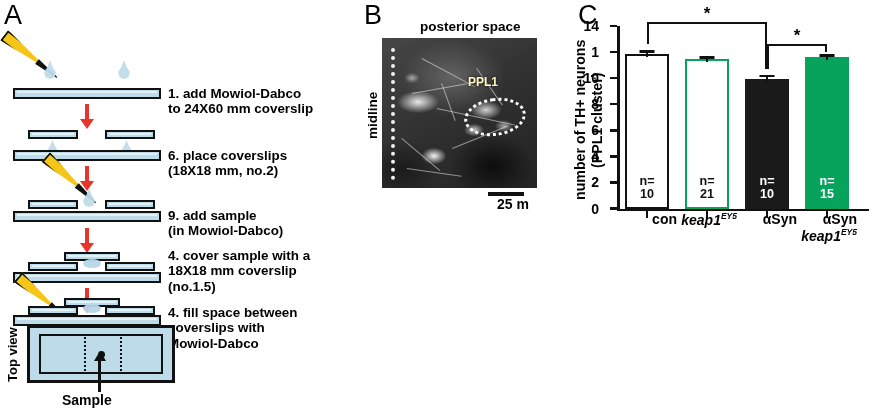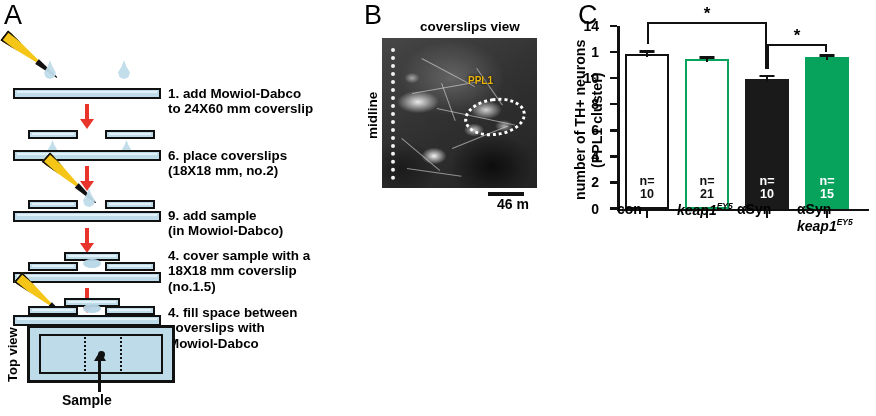--- a/index.html
+++ b/index.html
@@ -83,21 +83,21 @@
        radial-gradient(ellipse 70px 50px at 70px 40px, rgba(150,150,150,.45), rgba(0,0,0,0) 75%),
        radial-gradient(ellipse 60px 46px at 110px 128px, rgba(0,0,0,.55), rgba(0,0,0,0) 70%),
        radial-gradient(ellipse 50px 40px at 20px 130px, rgba(0,0,0,.35), rgba(0,0,0,0) 72%),
        linear-gradient(150deg,#4b4b4b 0%,#3c3c3c 35%,#333 60%,#2a2a2a 100%);
      filter:contrast(1.08);}
   #micro .fib{position:absolute;background:rgba(235,235,235,.55);height:1px;transform-origin:0 0;}
   #micro .midline{position:absolute;left:9px;top:10px;bottom:8px;width:0;
      border-left:4px dotted #f2f2f2;}
   #micro .ppl1-circle{position:absolute;left:82px;top:60px;width:62px;height:38px;
      border:3px dotted #fff;border-radius:50%;box-sizing:border-box;transform:rotate(-8deg);}
-  #micro .ppl1-text{position:absolute;left:86px;top:37px;color:#eab308;font-size:10px;font-weight:bold;
+  #micro .ppl1-text{position:absolute;left:86px;top:37px;color:#fef9c3;font-size:12px;font-weight:bold;
      text-shadow:0 0 3px #000;}
   .midline-label{position:absolute;left:364px;top:70px;width:16px;height:90px;font-size:13.5px;
      font-weight:bold;writing-mode:vertical-rl;transform:rotate(180deg);
      display:flex;align-items:center;justify-content:center;}
   #scalebar{position:absolute;left:488px;top:192px;width:36px;height:4px;background:#111;}
   #scaletext{position:absolute;left:478px;top:196px;width:70px;font-size:14px;font-weight:bold;
      text-align:center;}
   #plot{position:absolute;left:617px;top:26px;width:240px;height:185px;}
   #plot .axis-y{position:absolute;left:0;top:0;bottom:0;width:2.5px;background:#111;}
   #plot .axis-x{position:absolute;left:0;right:-12px;bottom:0;height:2.5px;background:#111;}
@@ -117,21 +117,21 @@
   .bar .nlab.light{color:#fff;}
 
   .ebar{position:absolute;width:2.5px;background:#111;}
   .ebar .cap{position:absolute;left:50%;transform:translateX(-50%);width:15px;height:2.5px;
      background:#111;top:0;}
 
   .ylabel-c{position:absolute;left:578px;top:30px;width:22px;height:180px;
      font-size:14.2px;font-weight:bold;writing-mode:vertical-rl;transform:rotate(180deg);
      display:flex;align-items:center;justify-content:center;text-align:center;line-height:1.18;}
 
-  .xcat{position:absolute;top:202px;font-size:14px;font-weight:bold;text-align:left;
+  .xcat{position:absolute;top:212px;font-size:14px;font-weight:bold;text-align:right;
      line-height:1.12;}
   .xcat .it{font-style:italic;}
   .xcat sup{font-size:8.5px;font-style:italic;font-weight:bold;vertical-align:super;}
 
   
   .sig{position:absolute;}
   .sig .h{position:absolute;height:2.3px;background:#111;top:0;left:0;right:0;}
   .sig .l,.sig .r{position:absolute;width:2.3px;background:#111;top:0;}
   .sig .star{position:absolute;top:-17px;left:50%;transform:translateX(-50%);
      font-size:17px;font-weight:bold;line-height:1;}
@@ -242,41 +242,41 @@
       <div class="dashh" style="top:6px;"></div>
       <div class="dashh" style="bottom:6px;"></div>
       <div class="dot"></div>
     </div>
     <div class="sample-arrow"></div>
     <div class="sample-text">Sample</div>
   </div>
 
   <div>
     <div class="panel-letter" style="left:364px;top:2px;">B</div>
-    <div style="position:absolute;left:420px;top:19px;font-size:13.5px;font-weight:bold;">coverslips view</div>
+    <div style="position:absolute;left:420px;top:19px;font-size:13.5px;font-weight:bold;">posterior space</div>
 
     <div class="midline-label">midline</div>
 
     <div id="micro">
       <div class="bg"></div>
       <div class="fib" style="left:40px;top:20px;width:60px;transform:rotate(28deg);"></div>
       <div class="fib" style="left:30px;top:55px;width:70px;transform:rotate(-10deg);"></div>
       <div class="fib" style="left:55px;top:70px;width:80px;transform:rotate(12deg);"></div>
       <div class="fib" style="left:20px;top:100px;width:50px;transform:rotate(40deg);"></div>
       <div class="fib" style="left:70px;top:110px;width:60px;transform:rotate(-22deg);"></div>
       <div class="fib" style="left:95px;top:30px;width:45px;transform:rotate(55deg);"></div>
       <div class="fib" style="left:25px;top:130px;width:55px;transform:rotate(8deg);"></div>
       <div class="fib" style="left:60px;top:45px;width:40px;transform:rotate(70deg);"></div>
       <div class="midline"></div>
       <div class="ppl1-circle"></div>
       <div class="ppl1-text">PPL1</div>
     </div>
 
     <div id="scalebar"></div>
-    <div id="scaletext">46  m</div>
+    <div id="scaletext">25  m</div>
   </div>
 
   <div>
     <div class="panel-letter" style="left:578px;top:2px;">C</div>
     <div class="ylabel-c" style="white-space: pre-line;">number of TH+ neurons
 (PPL1 cluster)</div>
     <div id="plot">
       <div class="axis-y"></div>
       <div class="axis-x"></div>
       <div id="yticks">

